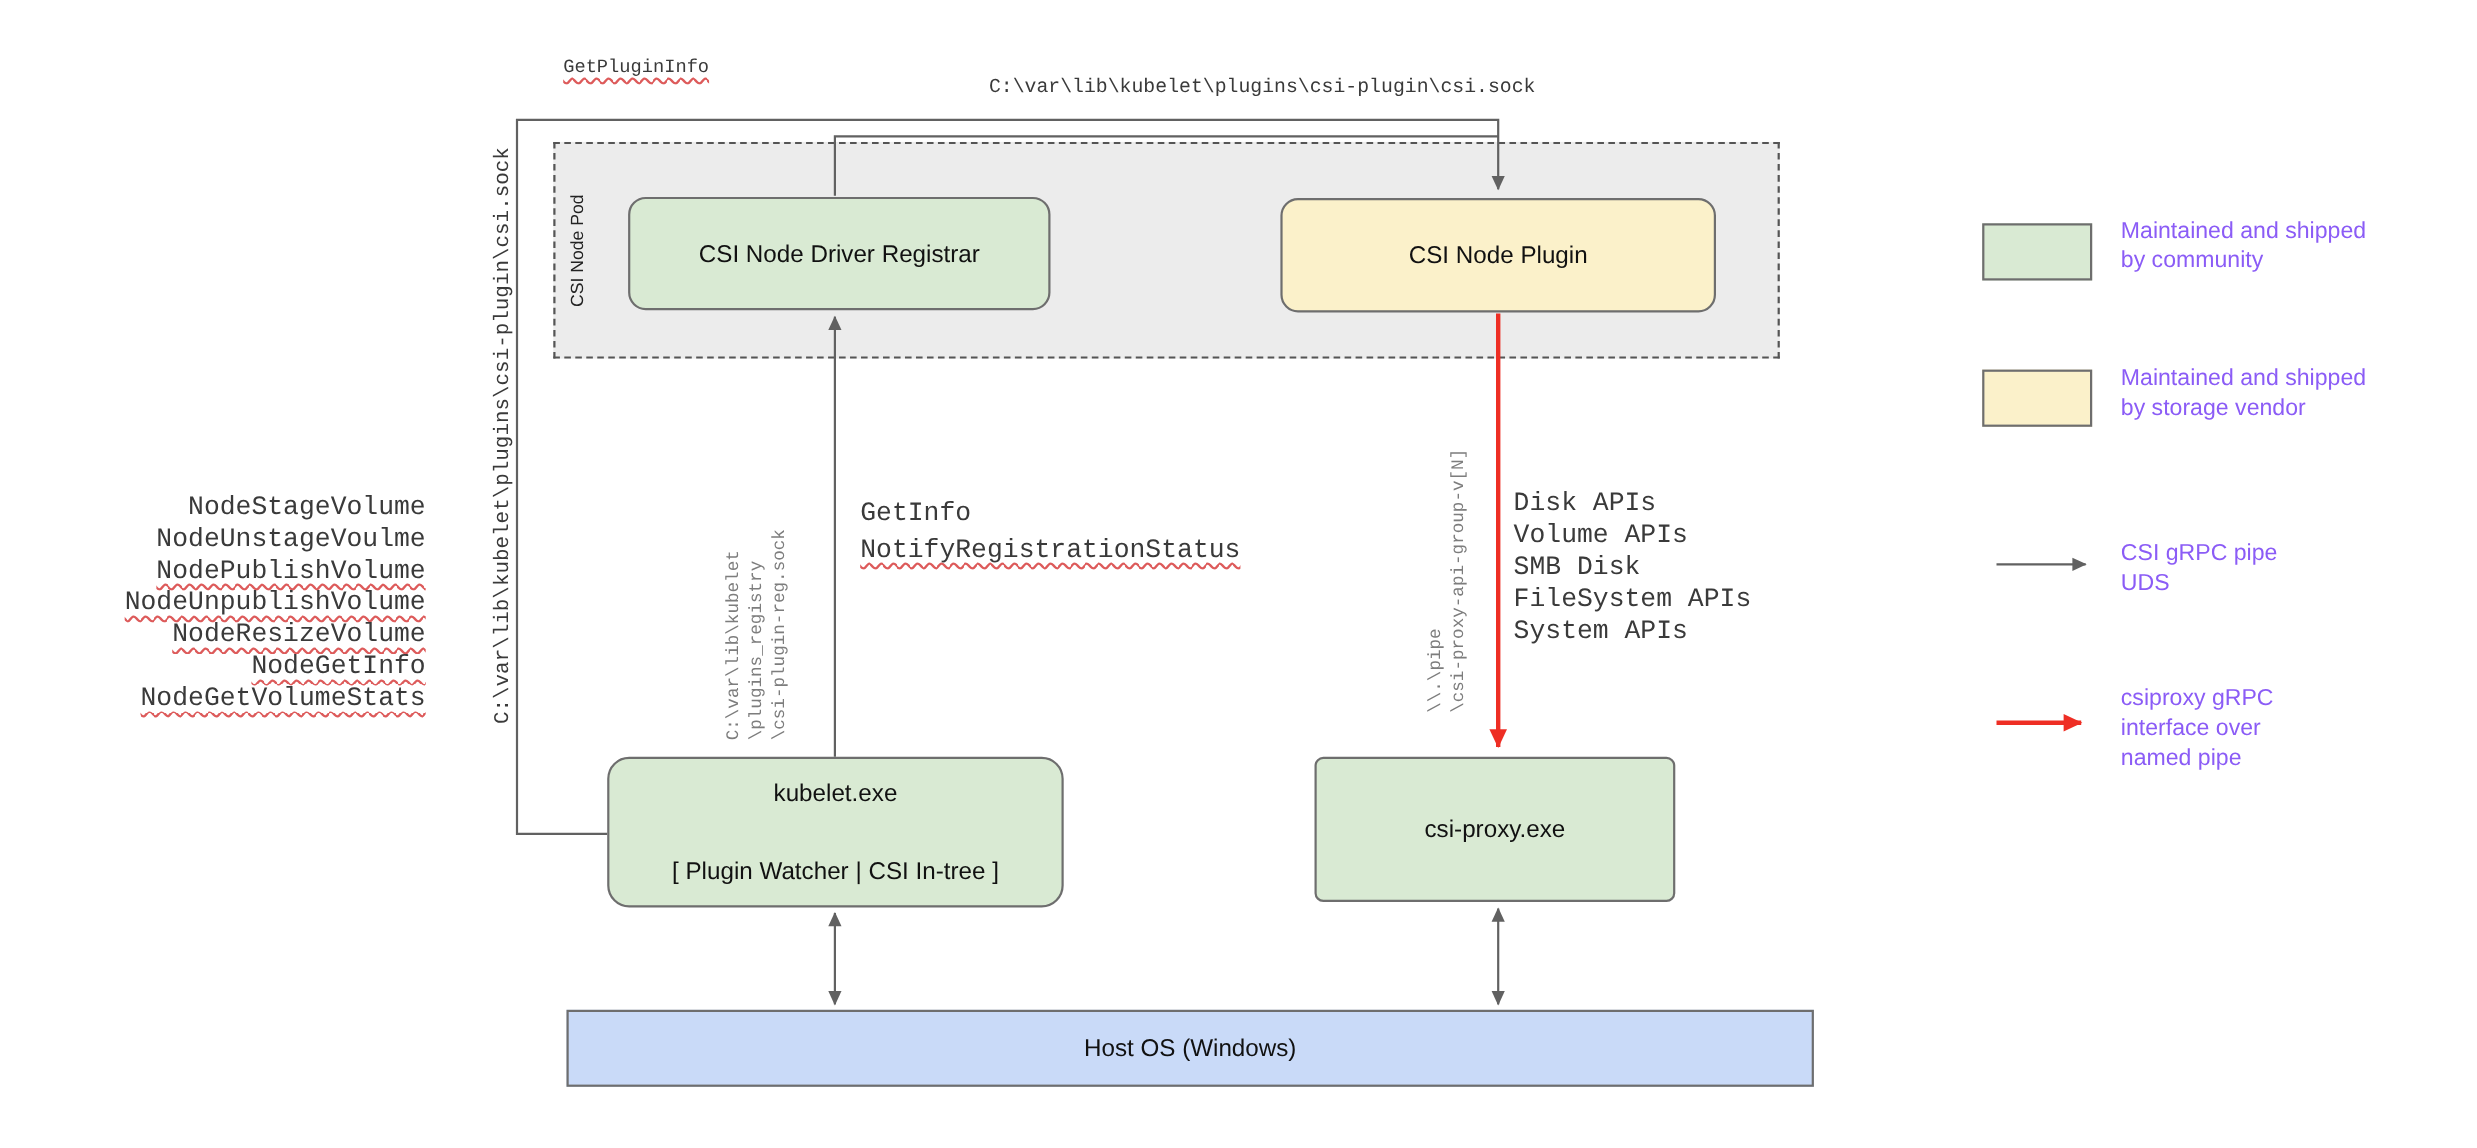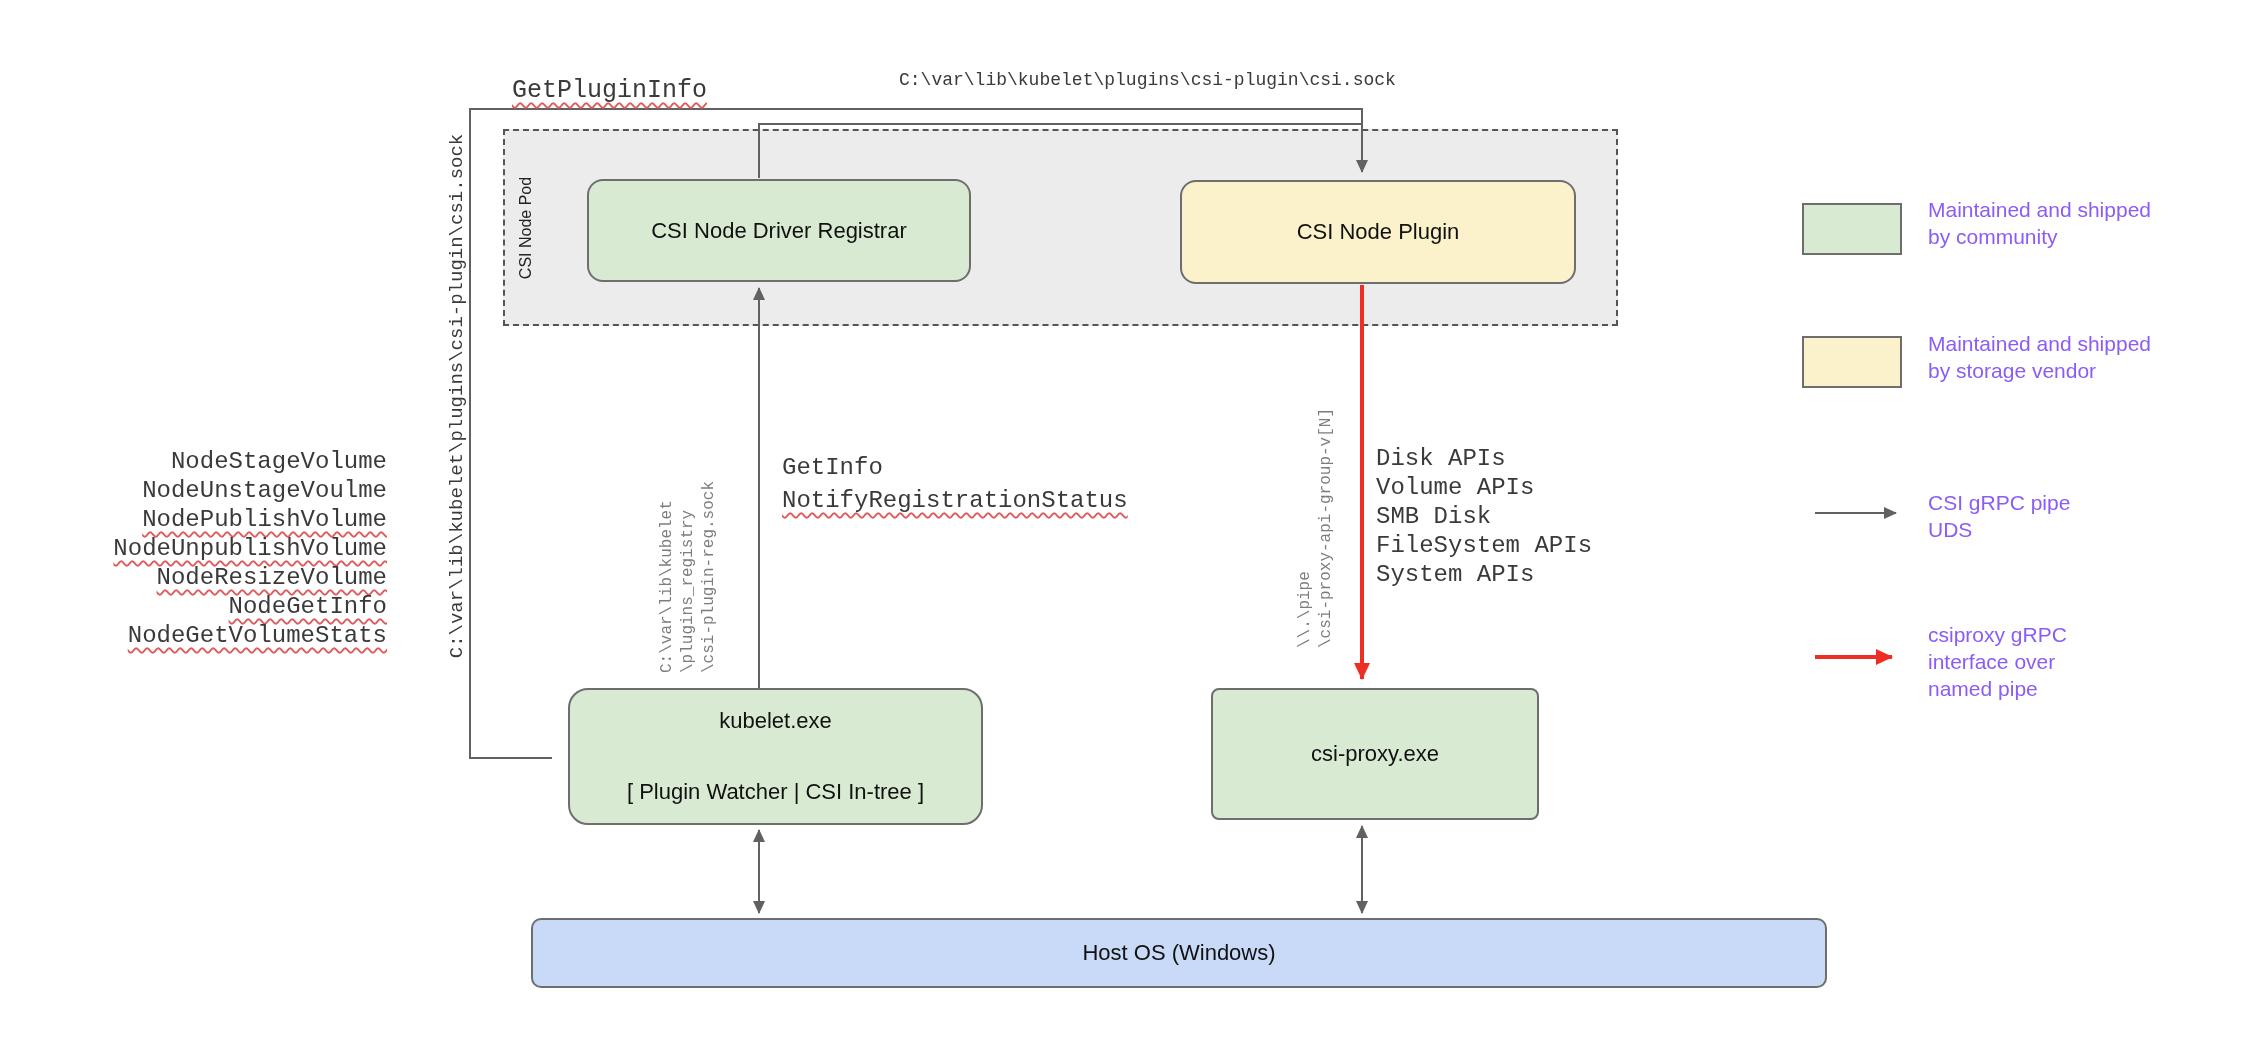--- a/index.html
+++ b/index.html
@@ -12,38 +12,38 @@
   #pod-box {
     left:503px; top:129px; width:1111px; height:193px;
     background:#ececec; border:2px dashed #555555; z-index:1;
   }
   
   #lines { left:0; top:0; z-index:2; pointer-events:none; }
   
   .node-box {
     z-index:3; box-sizing:border-box; border:2px solid #6e6e6e;
     display:flex; flex-direction:column; align-items:center; justify-content:center;
-    font-size:22px; color:#111111; text-align:right; line-height:30px;margin-left:16px;
+    font-size:22px; color:#111111; text-align:right; line-height:30px;
   }
   .green  { background:#d9ead3; }
   .yellow { background:#fbf1ca; }
   .blue   { background:#c9daf8; }
   #registrar-box { left:571px;  top:179px; width:384px;  height:103px; border-radius:16px; }
   #plugin-box    { left:1164px; top:180px; width:396px;  height:104px; border-radius:16px; }
   #kubelet-box   { left:552px;  top:688px; width:415px;  height:137px; border-radius:20px;gap:41px; }
   #csiproxy-box  { left:1195px; top:688px; width:328px;  height:132px; border-radius:8px; }
-  #host-box      { left:515px;  top:918px; width:1296px; height:70px;  border-radius:10px; }
+  #host-box      { left:515px;  top:918px; width:1134px; height:70px;  border-radius:0; }
   
   .mono  { font-family:"Liberation Mono","DejaVu Sans Mono",monospace; color:#3a3a3a; z-index:4; white-space:nowrap; }
   .gray  { color:#7d7d7d; }
   .sq { text-decoration-line:underline; text-decoration-style:wavy; text-decoration-color:#dd5b5b;
         text-decoration-thickness:1.5px; text-underline-offset:5px; }
   
   .vtext { transform:translate(-50%,-50%) rotate(-90deg); transform-origin:center; white-space:pre-line; text-align:left; }
-  #get-plugin-info { left:512px; top:76px; font-size:25px; }
+  #get-plugin-info { left:512px; top:52px; font-size:17px; }
   #csi-sock-top    { left:899px; top:70px; font-size:18px; }
   #csi-sock-left   { left:457px; top:396px; font-size:19px; }
   #pod-label       { left:526px; top:228px; font-size:16px; color:#222222; z-index:4; font-family:"Liberation Sans",sans-serif; }
   #node-calls { left:95px; top:447px; width:292px; text-align:right; font-size:24px; line-height:29px; }
   #reg-calls  { left:782px; top:452px; font-size:24px; line-height:31px; }
   #reg-calls div { margin-bottom:2px; }
   #api-calls  { left:1376px; top:444px; font-size:24px; line-height:29px; }
   #reg-sock-label { left:688px;  top:577px; font-size:16px; line-height:21px; }
   #pipe-label     { left:1316px; top:528px; font-size:16px; line-height:21px; }
   

